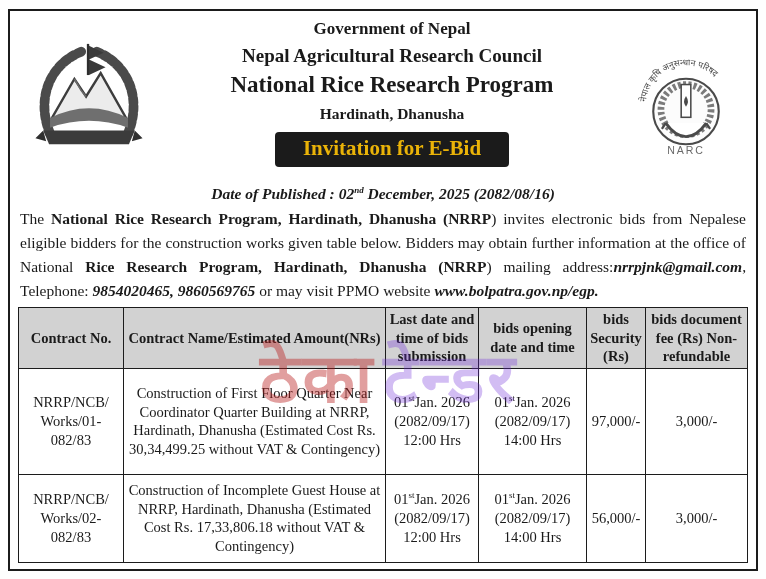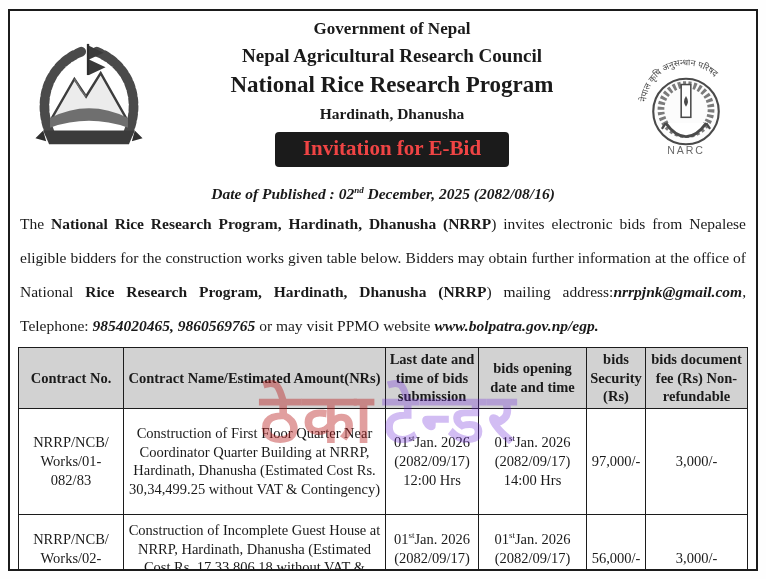--- a/index.html
+++ b/index.html
@@ -28,39 +28,39 @@
   .header { display: flex; align-items: center; padding-top: 5px; }
   .logo-left  { width: 158px; display: flex; justify-content: center; padding-top: 8px; }
   .logo-right { width: 140px; display: flex; justify-content: center; padding-top: 14px; }
   .titles { flex: 1; text-align: center; }
   .t1 { font-size: 17px;  font-weight: bold; margin-top: 3px; }
   .t2 { font-size: 19px;  font-weight: bold; margin-top: 6px; }
   .t3 { font-size: 23px;  font-weight: bold; margin-top: 5px; }
   .t4 { font-size: 15.5px;font-weight: bold; margin-top: 7px; }
   .badge {
     display: inline-block;
-    background: #1b1b1b; color: #ef4444;
+    background: #1b1b1b; color: #eab308;
     font-size: 21px; font-weight: bold;
     padding: 4px 28px 6px 28px;
     border-radius: 4px;
     margin-top: 9px;
   }
 
   
   .date-line {
     text-align: center;
     font-weight: bold; font-style: italic;
     font-size: 15.5px;
     margin-top: 18px;
   }
   .intro {
     margin: 4px 10px 0 10px;
     text-align: justify;
     font-size: 15.5px;
-    line-height: 34px;
+    line-height: 24px;
   }
   .intro b i, .intro .bi { font-weight: bold; font-style: italic; }
 
   
   .table-wrap { position: relative; margin: 4px 8px 0 8px; }
   table { border-collapse: collapse; width: 100%; table-layout: fixed; }
   th, td {
     border: 1.7px solid #1c1c1c;
     text-align: center; vertical-align: middle;
     padding: 2px 3px;

